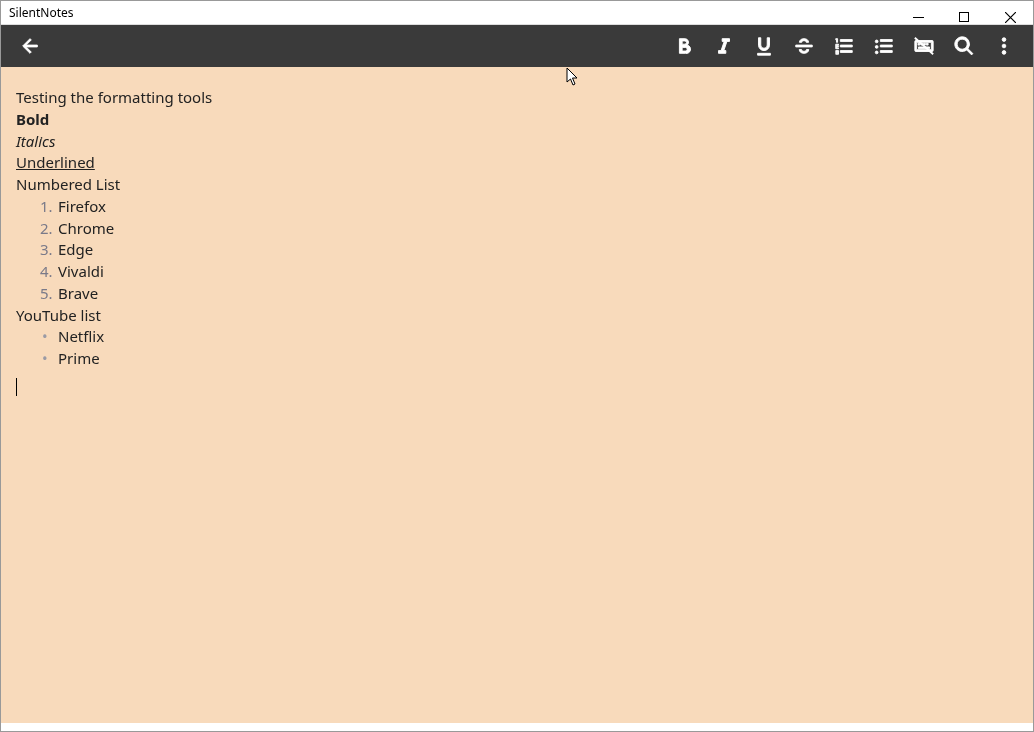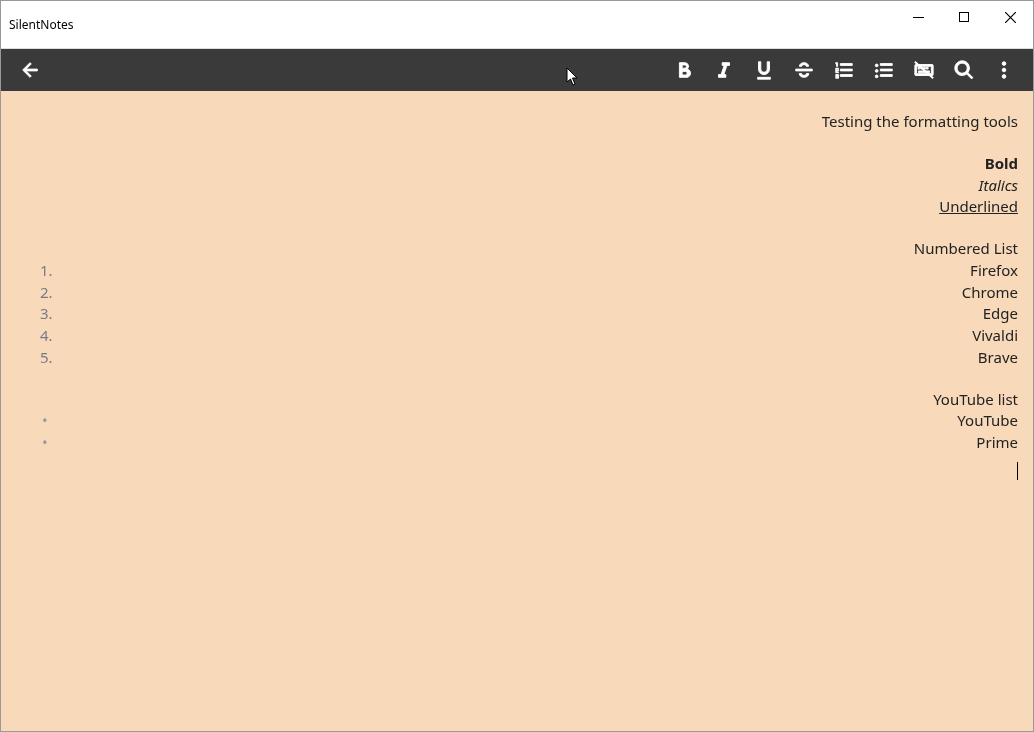--- a/index.html
+++ b/index.html
@@ -5,21 +5,21 @@
     * { margin: 0; padding: 0; box-sizing: border-box; }
     body {
       font-family: 'Segoe UI', system-ui, sans-serif;
       background: #ffffff;
       width: 1034px;
       height: 732px;
       overflow: hidden;
       border: 1px solid #999;
     }
     .titlebar {
-      height: 48px;
+      height: 24px;
       background: #fff;
       display: flex;
       align-items: center;
       padding-left: 8px;
       font-size: 12px;
       color: #000;
       border-bottom: 1px solid #ddd;
       position: relative;
     }
     .win-controls {
@@ -59,24 +59,23 @@
     }
     .tb-btn svg { width: 22px; height: 22px; stroke: #fff; fill:#fff; }
     .content {
       background: #f8dabb;
       height: calc(100% - 74px);
       padding: 20px 15px;
       font-size: 15px;
       color: #222;
       line-height: 1.45;
       position: relative;
-      text-align: right;
     }
     .content p { margin-top: 0; }
-    .content .sect { margin-top: 20px; }
+    .content .sect { }
     .numlist { margin-left: 24px; }
     .numlist-item { position: relative; padding-left: 18px; }
     .numlist-item .num { position:absolute; left:0; color:#7a7a89; }
     .bulletlist { margin-left: 24px; }
     .bulletlist-item { position: relative; padding-left: 18px; }
     .bulletlist-item::before {
       content:"•"; position:absolute; left:2px; color:#9a9aa5;
     }
     .bold { font-weight: bold; }
     .italic { font-style: italic; }
@@ -198,21 +197,21 @@
       <div class="numlist-item"><span class="num">2.</span><span>Chrome</span></div>
       <div class="numlist-item"><span class="num">3.</span><span>Edge</span></div>
       <div class="numlist-item"><span class="num">4.</span><span>Vivaldi</span></div>
       <div class="numlist-item"><span class="num">5.</span><span>Brave</span></div>
     </div>
   </div>
 
   <div class="sect">
     <p>YouTube list</p>
     <div class="bulletlist">
-      <div class="bulletlist-item"><span>YouTube</span></div>
+      <div class="bulletlist-item"><span>Netflix</span></div>
       <div class="bulletlist-item"><span>Prime</span></div>
     </div>
   </div>
 
   <span class="cursor-caret"></span>
 </div>
 
 <div class="mouse-pointer">
   <svg width="14" height="20" viewBox="0 0 14 20">
       <path d="M1 1 L1 15 L4.5 12 L7 18 L9 17 L6.5 11 L11 11 Z" fill="#fff" stroke="#000" stroke-width="1"></path>

